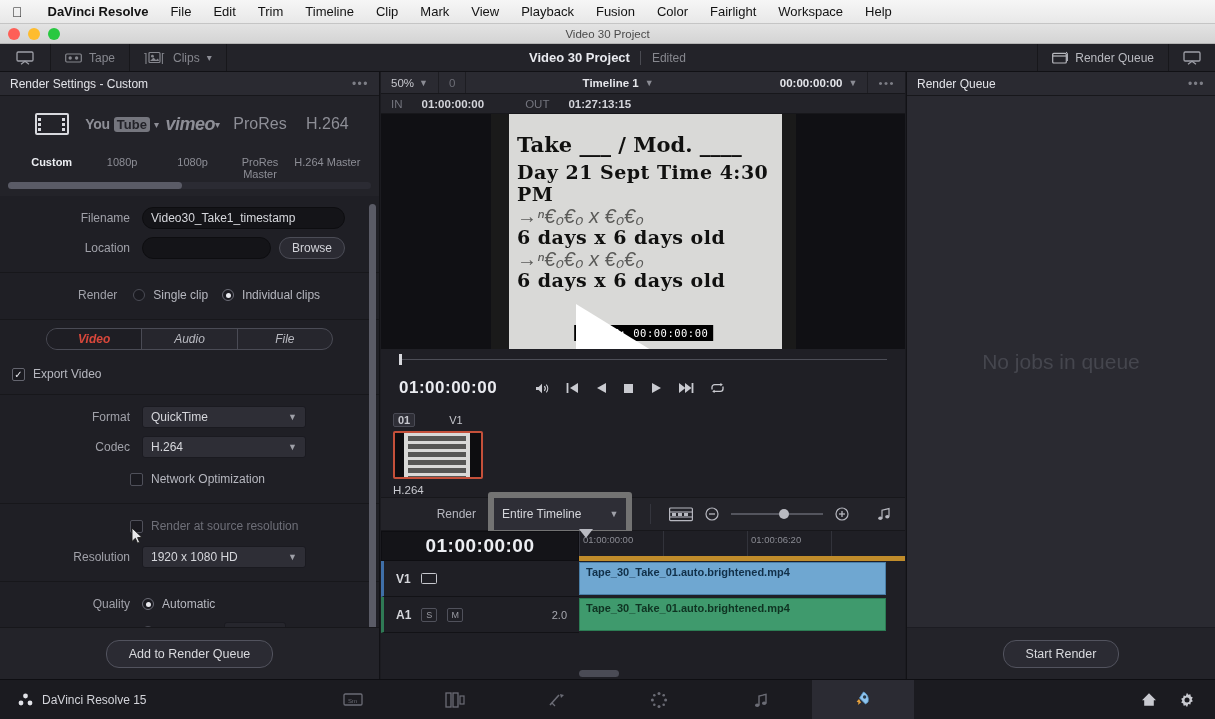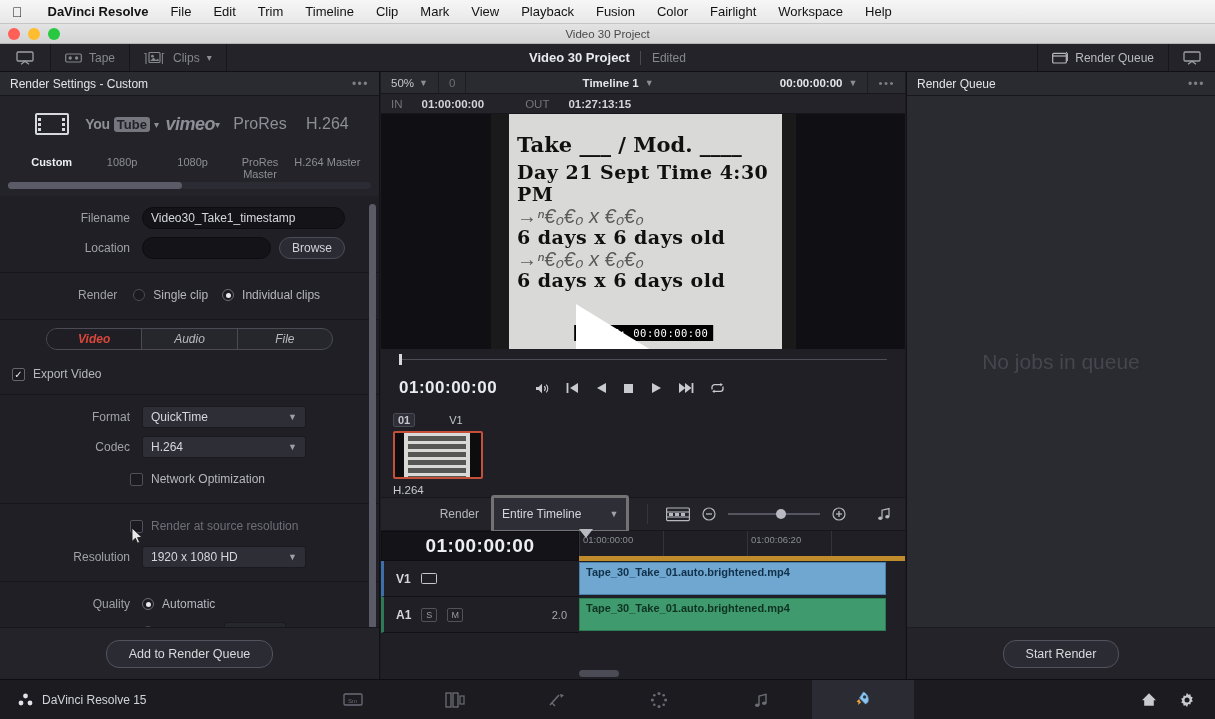--- a/index.html
+++ b/index.html
@@ -243,21 +243,21 @@
   .thumbbox .mini { position:absolute; left:9px; top:0; width:66px; height:100%; background:#d9d9d7; }
   .thumbbox .mini div { height: 5px; margin: 3px 4px 0 4px; background: #2a2a28; opacity: .75; }
   .clipstrip .codec { font-size: 11.5px; color: #c9cad0; margin-top: 5px; }
 
   .rendbar {
     height: 34px; background: #232329; border-top: 1px solid #17171b; border-bottom: 1px solid #17171b;
     display: flex; align-items: center; justify-content: center; gap: 12px; font-size: 12px; color: #b6b7bf;
     position: relative;
   }
   .rendbar .drop2 {
-    height: 20px; background: #2e2e36; border: 3px solid #737373; border-radius: 3px;
+    height: 20px; background: #2e2e36; border: 6px solid #737373; border-radius: 3px;
     padding: 16px 8px; display: flex; align-items: center; gap: 28px; color: #d6d7dc;
   }
   .rendbar .sep { width:1px; height:20px; background:#34353d; margin: 0 6px; }
   .zslider { width: 92px; height: 2px; background: #54555e; position: relative; }
   .zslider .kn { position:absolute; left: 52%; top: -4px; width: 10px; height: 10px; border-radius: 50%; background:#b9bac1; }
   .rendbar .musicic { position: absolute; right: 14px; }
 
   .timeline { flex: 1; background: #1f1f25; position: relative; display:flex; flex-direction: column; }
   .tl-top { height: 30px; display: flex; }
   .tl-tc {

